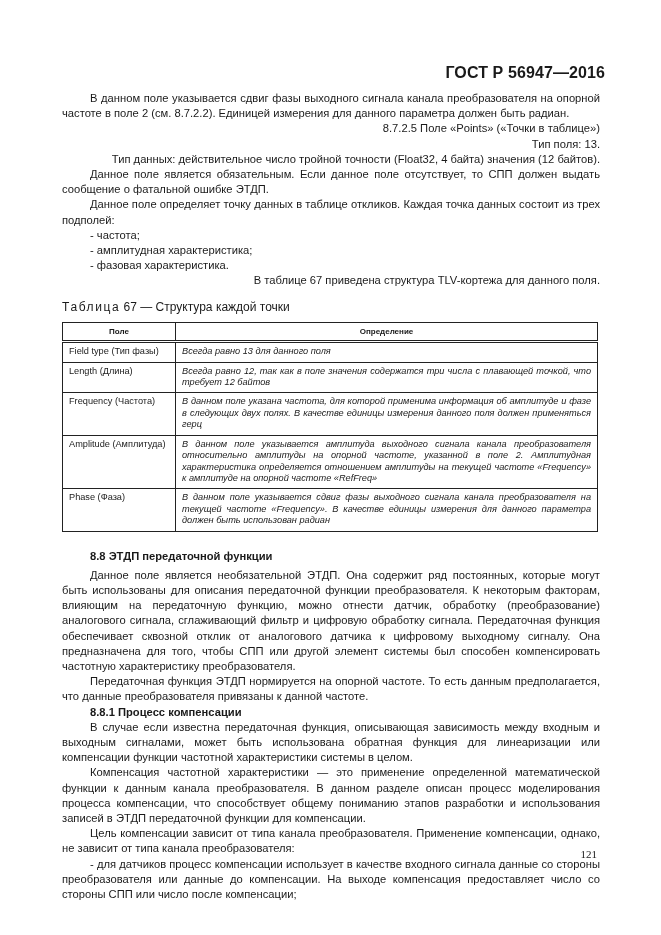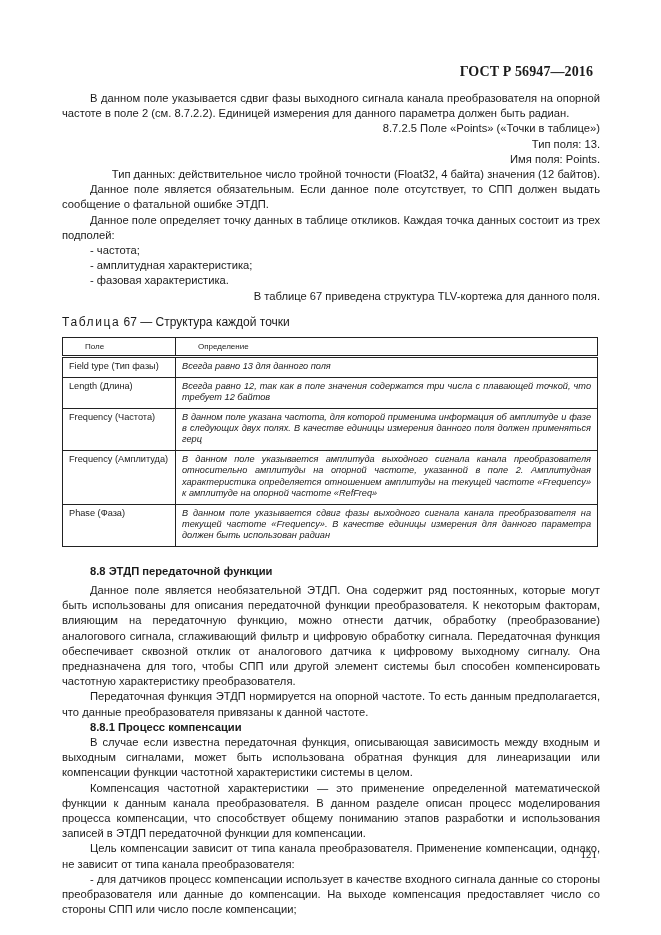--- a/index.html
+++ b/index.html
@@ -1,22 +1,22 @@
 <!DOCTYPE html>
 <html><head>
 <meta charset="utf-8">
 <style>
   html, body { margin: 0; padding: 0; background: #ffffff; }
   body {
     width: 661px; height: 935px; position: relative; overflow: hidden;
     font-family: "Liberation Sans", sans-serif; color: #1a1a1a;
   }
   .header {
-    position: absolute; top: 64px; right: 68px;
-    font-weight: bold; font-size: 14px; letter-spacing: 0.1px; font-family: Liberation Serif, serif;
+    position: absolute; top: 64px; right: 56px;
+    font-weight: bold; font-size: 16px; letter-spacing: 0.1px;
   }
   .content {
     position: absolute; left: 62px; top: 91px; width: 538px;
     font-size: 11.2px; line-height: 15.2px;
   }
   .p { text-align: justify; text-indent: 28px; margin: 0; }
   .pl { text-align: right; text-indent: 28px; margin: 0; }
   .li { margin: 0; padding-left: 28px; }
   .h { font-weight: bold; text-indent: 28px; margin: 0; }
   .h88 { margin-top: 17px; margin-bottom: 4px; }
@@ -26,39 +26,38 @@
   .caption .spaced { letter-spacing: 1.6px; }
   table.t {
     width: 536px; border-collapse: collapse; font-size: 9.2px; line-height: 11.4px;
     margin-bottom: 0;
   }
   table.t th, table.t td {
     border: 1px solid #222; vertical-align: top; padding: 3px 6px 4px 6px;
     text-align: left;
   }
   table.t th {
-    font-weight: normal; font-size: 8px; text-align: left; padding: 3px 6px 3px 22px;
+    font-weight: bold; font-size: 8px; text-align: center; padding: 3px 6px 3px 6px;
     border-bottom: 3px double #222;
   }
   table.t td.c1 { width: 100px; }
   table.t td.c2 { text-align: justify; font-style: italic; }
   .footer {
     position: absolute; top: 848px; right: 64px; font-size: 11px; font-family: Liberation Serif, serif;
   }
 </style>
 </head>
 <body>
 
 <div class="header">ГОСТ Р 56947—2016</div>
 
 <div class="content">
   <p class="p">В данном поле указывается сдвиг фазы выходного сигнала канала преобразователя на опорной частоте в поле 2 (см. 8.7.2.2). Единицей измерения для данного параметра должен быть радиан.</p>
   <p class="pl">8.7.2.5 Поле «Points» («Точки в таблице»)</p>
   <p class="pl">Тип поля: 13.</p>
-  <p class="pl">Имя поля: Points.</p>
   <p class="pl">Тип данных: действительное число тройной точности (Float32, 4 байта) значения (12 байтов).</p>
   <p class="p">Данное поле является обязательным. Если данное поле отсутствует, то СПП должен выдать сообщение о фатальной ошибке ЭТДП.</p>
   <p class="p">Данное поле определяет точку данных в таблице откликов. Каждая точка данных состоит из трех подполей:</p>
   <p class="li">- частота;</p>
   <p class="li">- амплитудная характеристика;</p>
   <p class="li">- фазовая характеристика.</p>
   <p class="pl">В таблице 67 приведена структура TLV-кортежа для данного поля.</p>
 
   <div class="caption">
     <span class="spaced">Таблица</span><span> 67 — Структура каждой точки</span>
@@ -78,21 +77,21 @@
       </tr>
       <tr>
         <td class="c1">Length (Длина)</td>
         <td class="c2">Всегда равно 12, так как в поле значения содержатся три числа с плавающей точкой, что требует 12 байтов</td>
       </tr>
       <tr>
         <td class="c1">Frequency (Частота)</td>
         <td class="c2">В данном поле указана частота, для которой применима информация об амплитуде и фазе в следующих двух полях. В качестве единицы измерения данного поля должен применяться герц</td>
       </tr>
       <tr>
-        <td class="c1">Frequency (Амплитуда)</td>
+        <td class="c1">Amplitude (Амплитуда)</td>
         <td class="c2">В данном поле указывается амплитуда выходного сигнала канала преобразователя относительно амплитуды на опорной частоте, указанной в поле 2. Амплитудная характеристика определяется отношением амплитуды на текущей частоте «Frequency» к амплитуде на опорной частоте «RefFreq»</td>
       </tr>
       <tr>
         <td class="c1">Phase (Фаза)</td>
         <td class="c2">В данном поле указывается сдвиг фазы выходного сигнала канала преобразователя на текущей частоте «Frequency». В качестве единицы измерения для данного параметра должен быть использован радиан</td>
       </tr>
     </tbody>
   </table>
 
   <p class="h h88">8.8 ЭТДП передаточной функции</p>

